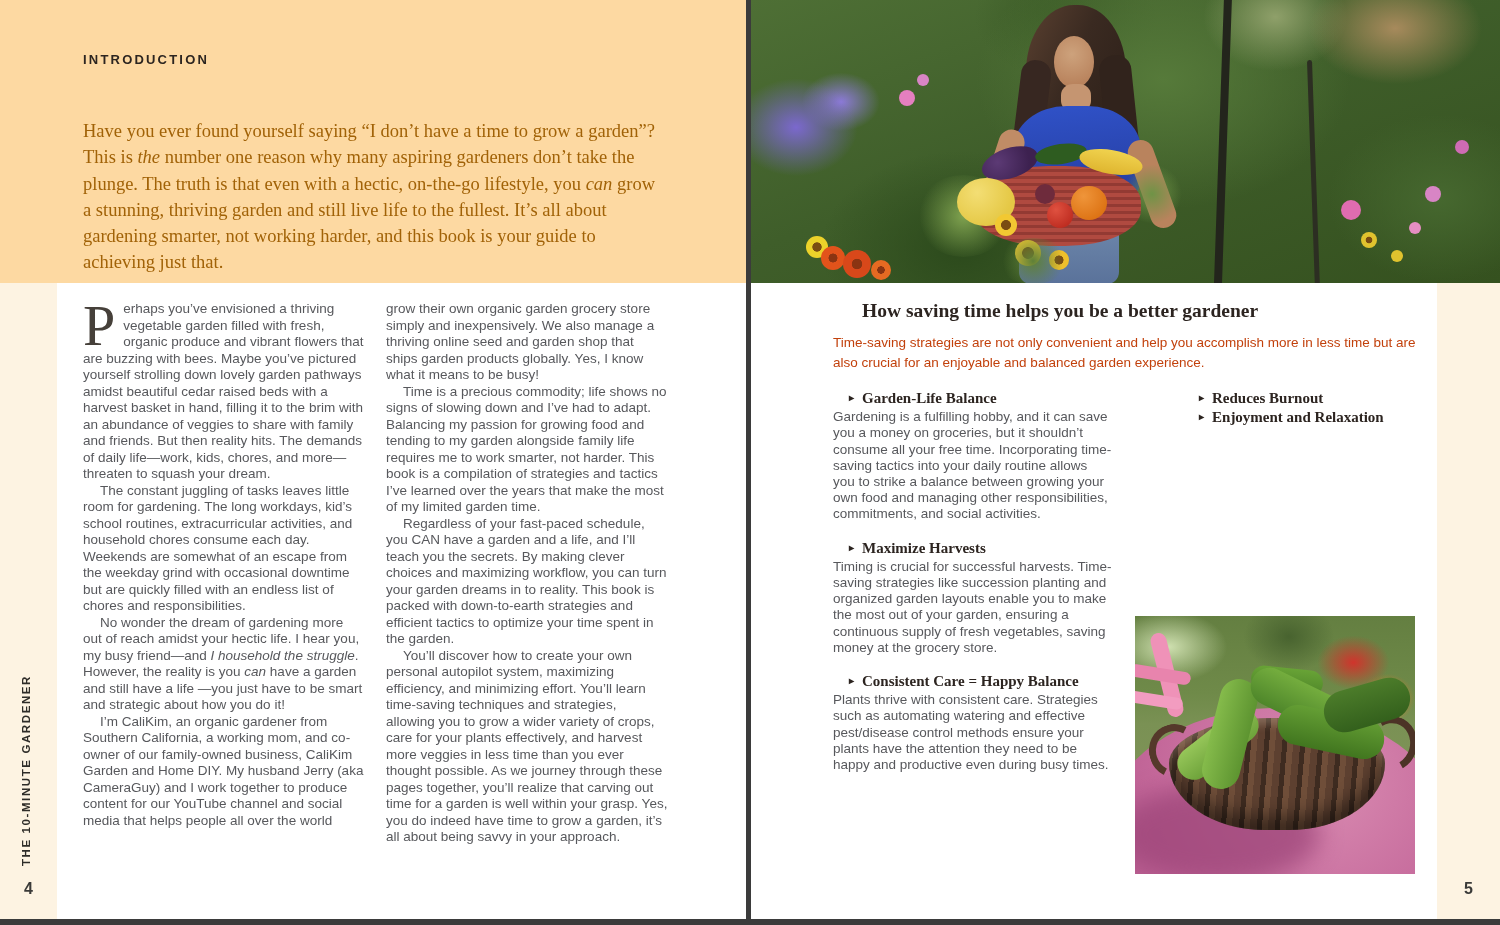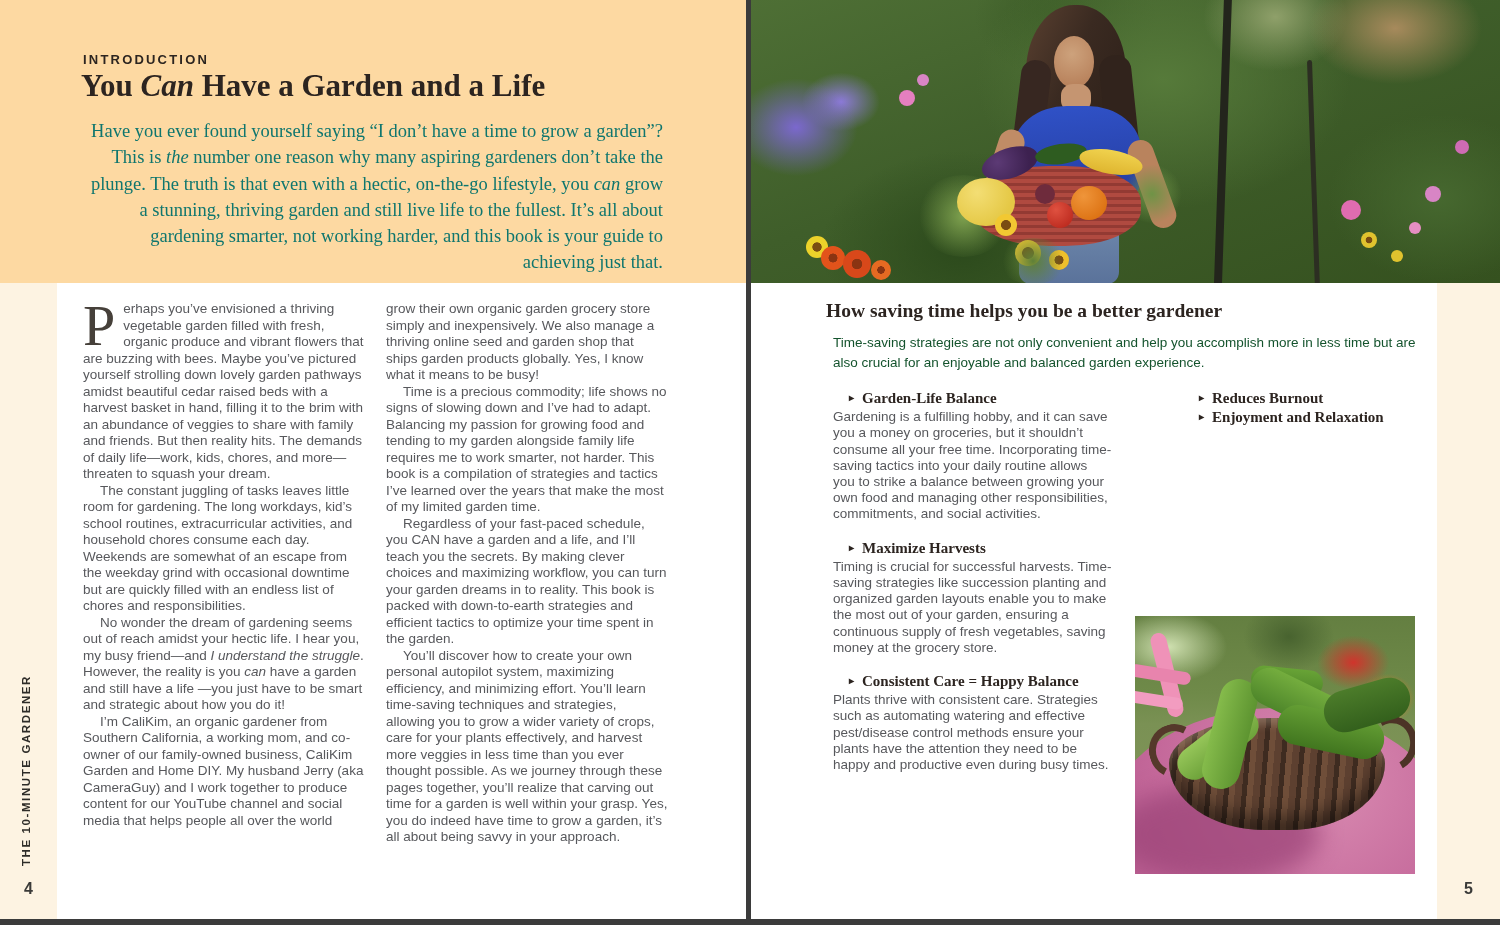--- a/index.html
+++ b/index.html
@@ -7,21 +7,21 @@
           font-family:"Liberation Sans",sans-serif;}
   .abs{position:absolute;}
 
   
   .intro-block{left:0;top:0;width:746px;height:283px;background:var(--peach,#fdd9a2);}
   .eyebrow{left:83px;top:52px;font-weight:700;font-size:13px;letter-spacing:2.2px;color:#2c2520;}
   .page-title{left:81px;top:68px;margin:0;font-family:"Liberation Serif",serif;font-weight:700;
               font-size:31px;color:#2c2420;}
   .page-title em{font-style:italic;}
   .lede{left:83px;top:118px;width:580px;margin:0;font-family:"Liberation Serif",serif;
-        font-size:18.5px;line-height:1.42;color:#0f766e;text-align:right;}
+        font-size:18.5px;line-height:1.42;color:#a16207;}
   .lede em{font-style:italic;}
 
   .side-strip{left:0;top:283px;width:57px;height:636px;background:var(--cream,#fdf3e2);}
   .side-label{left:20px;bottom:59px;writing-mode:vertical-rl;transform:rotate(180deg);
               font-weight:700;font-size:11.5px;letter-spacing:1.6px;color:#2e2c28;}
   .page-num{font-weight:700;font-size:16px;color:#3a3a38;text-align:center;}
   .page-num-left{left:0;width:57px;top:880px;}
   .page-num-right{left:1437px;width:63px;top:880px;}
 
   .body-cols{left:83px;top:301px;width:586px;display:flex;gap:21px;
@@ -30,23 +30,23 @@
   .col p{margin:0;text-indent:17px;}
   .col p.first,.col p.no-indent{text-indent:0;}
   .col em{font-style:italic;}
   .dropcap{float:left;font-family:"Liberation Serif",serif;font-weight:400;
            font-size:58px;line-height:46px;padding:2px 8px 0 0;color:#46403a;}
 
   .spine{left:746px;top:0;width:5px;height:925px;background:#3b3b3b;}
   .bottom-rule{left:0;top:919px;width:1500px;height:6px;background:#3b3b3b;}
 
   
-  .section-heading{left:826px;top:300px;margin:0;font-family:"Liberation Serif",serif;
+  .section-heading{left:862px;top:300px;margin:0;font-family:"Liberation Serif",serif;
                    font-weight:700;font-size:19.5px;color:#2c2420;}
-  .section-intro{left:833px;top:333px;width:584px;margin:0;font-size:13.5px;line-height:1.5;color:#14532d;}
+  .section-intro{left:833px;top:333px;width:584px;margin:0;font-size:13.5px;line-height:1.5;color:#c2410c;}
   .benefits{width:279px;font-size:13.5px;line-height:16.2px;color:#57585c;}
   .benefits-a{left:833px;top:390px;}
   .benefits-b{left:1183px;top:390px;}
   .benefit h3{margin:0 0 3px 16px;font-family:"Liberation Serif",serif;font-weight:700;
               font-size:15px;color:#2c2420;}
   .benefit p{margin:0 0 17px 0;}
   .tri{display:inline-block;font-size:10px;margin-right:8px;vertical-align:2px;color:#2c2420;}
 
   
   .photo-main{left:751px;top:0;width:749px;height:283px;overflow:hidden;
@@ -70,33 +70,32 @@
       linear-gradient(180deg,#647f41 0%,#6f8a49 30%,#7a9154 42%,#87975e 100%);}
   .photo-cukes .d{position:absolute;}
 </style>
 </head>
 <body>
 
 <div class="spread">
 
   <div class="abs intro-block">
     <div class="abs eyebrow">INTRODUCTION</div>
-    <h1 class="abs page-title"><span>You </span><em>Can</em><span> Have a Garden and a Life</span></h1>
     <p class="abs lede"><span>Have you ever found yourself saying “I don’t have a time to grow a garden”? This is </span><em>the</em><span> number one reason why many aspiring gardeners don’t take the plunge. The truth is that even with a hectic, on-the-go lifestyle, you </span><em>can</em><span> grow a stunning, thriving garden and still live life to the fullest. It’s all about gardening smarter, not working harder, and this book is your guide to achieving just that.</span></p>
   </div>
 
   <div class="abs side-strip"></div>
   <div class="abs side-label">THE 10-MINUTE GARDENER</div>
   <div class="abs page-num page-num-left">4</div>
 
   <div class="abs body-cols">
     <div class="col">
       <p class="first"><span class="dropcap">P</span><span><span>erhaps you’ve envisioned a thriving vegetable garden filled with fresh, organic produce and vibrant flowers that are buzzing with bees. Maybe you’ve pictured yourself strolling down lovely garden pathways amidst beautiful cedar raised beds with a harvest basket in hand, filling it to the brim with an abundance of veggies to share with family and friends. But then reality hits. The demands of daily life—work, kids, chores, and more—threaten to squash your dream.</span></span></p>
       <p><span>The constant juggling of tasks leaves little room for gardening. The long workdays, kid’s school routines, extracurricular activities, and household chores consume each day. Weekends are somewhat of an escape from the weekday grind with occasional downtime but are quickly filled with an endless list of chores and responsibilities.</span></p>
-      <p><span>No wonder the dream of gardening seems out of reach amidst your hectic life. I hear you, my busy friend—and </span><em>I understand the struggle</em><span>. However, the reality is you </span><em>can</em><span> have a garden and still have a life —you just have to be smart and strategic about how you do it!</span></p>
+      <p><span>No wonder the dream of gardening more out of reach amidst your hectic life. I hear you, my busy friend—and </span><em>I household the struggle</em><span>. However, the reality is you </span><em>can</em><span> have a garden and still have a life —you just have to be smart and strategic about how you do it!</span></p>
       <p><span>I’m CaliKim, an organic gardener from Southern California, a working mom, and co-owner of our family-owned business, CaliKim Garden and Home DIY. My husband Jerry (aka CameraGuy) and I work together to produce content for our YouTube channel and social media that helps people all over the world</span></p>
     </div>
     <div class="col">
       <p class="no-indent"><span>grow their own organic garden grocery store simply and inexpensively. We also manage a thriving online seed and garden shop that ships garden products globally. Yes, I know what it means to be busy!</span></p>
       <p><span>Time is a precious commodity; life shows no signs of slowing down and I’ve had to adapt. Balancing my passion for growing food and tending to my garden alongside family life requires me to work smarter, not harder. This book is a compilation of strategies and tactics I’ve learned over the years that make the most of my limited garden time.</span></p>
       <p><span>Regardless of your fast-paced schedule, you CAN have a garden and a life, and I’ll teach you the secrets. By making clever choices and maximizing workflow, you can turn your garden dreams in to reality. This book is packed with down-to-earth strategies and efficient tactics to optimize your time spent in the garden.</span></p>
       <p><span>You’ll discover how to create your own personal autopilot system, maximizing efficiency, and minimizing effort. You’ll learn time-saving techniques and strategies, allowing you to grow a wider variety of crops, care for your plants effectively, and harvest more veggies in less time than you ever thought possible. As we journey through these pages together, you’ll realize that carving out time for a garden is well within your grasp. Yes, you do indeed have time to grow a garden, it’s all about being savvy in your approach.</span></p>
     </div>
   </div>
 

